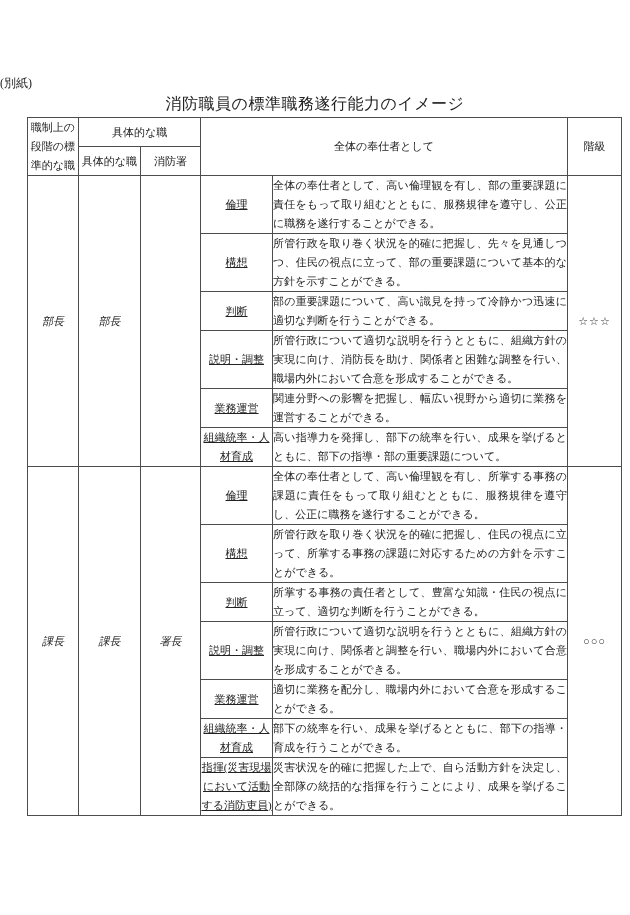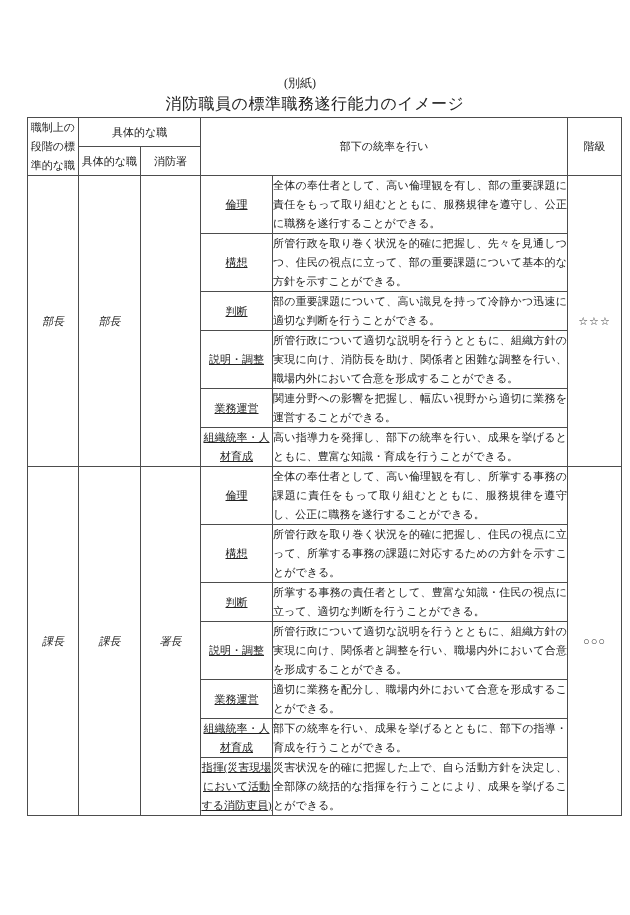--- a/index.html
+++ b/index.html
@@ -5,21 +5,21 @@
   html,body{margin:0;padding:0;}
   body{
     width:630px;height:915px;background:#ffffff;
     font-family:"Liberation Serif","DejaVu Serif",serif;
     color:#222;
     -webkit-font-smoothing:antialiased;
   }
   .annex{
     padding-top:76px;
     padding-right:30px;
-    text-align:center;
+    text-align:left;
     font-size:12px;line-height:15px;
   }
   .doc-title{
     text-align:center;
     font-size:16px;line-height:16px;
     margin-top:5px;
     letter-spacing:0.5px;
   }
   table.main{
     border-collapse:collapse;
@@ -56,21 +56,21 @@
       <col style="width:62px">
       <col style="width:60px">
     <col style="width:72px">
       <col style="width:295px">
       <col style="width:54px">
   </colgroup>
   <thead>
     <tr>
       <th rowspan="2">職制上の段階の標準的な職</th>
       <th colspan="2">具体的な職</th>
-      <th colspan="2" rowspan="2">部下の統率を行い</th>
+      <th colspan="2" rowspan="2">全体の奉仕者として</th>
       <th rowspan="2">階級</th>
     </tr>
     <tr>
       <th>具体的な職</th>
       <th>消防署</th>
     </tr>
   </thead>
   <tbody>
 
     <tr>
@@ -92,21 +92,21 @@
     <tr>
       <td class="lbl">説明・調整</td>
       <td class="txt">所管行政について適切な説明を行うとともに、組織方針の実現に向け、消防長を助け、関係者と困難な調整を行い、職場内外において合意を形成することができる。</td>
     </tr>
     <tr>
       <td class="lbl">業務運営</td>
       <td class="txt">関連分野への影響を把握し、幅広い視野から適切に業務を運営することができる。</td>
     </tr>
     <tr>
       <td class="lbl">組織統率・人材育成</td>
-      <td class="txt">高い指導力を発揮し、部下の統率を行い、成果を挙げるとともに、豊富な知識・育成を行うことができる。</td>
+      <td class="txt">高い指導力を発揮し、部下の統率を行い、成果を挙げるとともに、部下の指導・部の重要課題について。</td>
     </tr>
 
     <tr>
       <td class="c" rowspan="7">課長</td>
       <td class="c" rowspan="7">課長</td>
       <td class="c" rowspan="7">署長</td>
       <td class="lbl">倫理</td>
       <td class="txt">全体の奉仕者として、高い倫理観を有し、所掌する事務の課題に責任をもって取り組むとともに、服務規律を遵守し、公正に職務を遂行することができる。</td>
       <td class="rank" rowspan="7">○○○</td>
     </tr>

